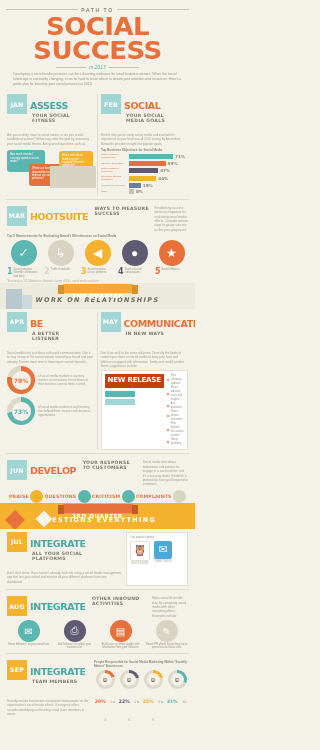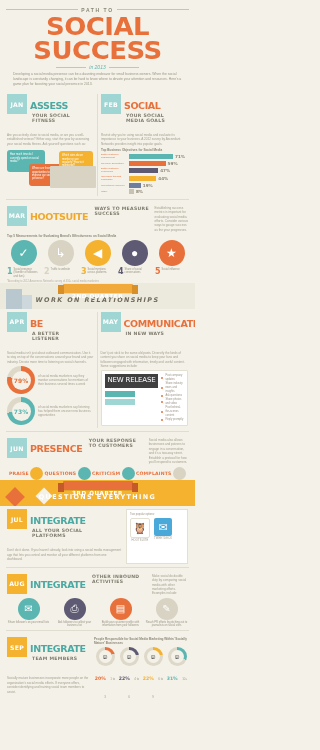--- a/index.html
+++ b/index.html
@@ -119,21 +119,21 @@
          align-items:center;justify-content:center;font-size:10px;color:#fff;}
   .tlab{font-size:2.7px;line-height:3.3px;color:#9a9586;}
 
   .platforms{display:flex;gap:4px;align-items:flex-start;margin-top:2px;}
   .pf{text-align:center;}
   .pfbox{width:18px;height:18px;border-radius:2px;display:flex;align-items:center;
          justify-content:center;font-size:11px;color:#fff;}
   .pflab{font-size:2.6px;color:#9a9586;margin-top:1px;letter-spacing:.2px;}
 
   .newrel{background:#fff;border:1px solid #e3dfd2;border-radius:1px;padding:3px;margin-top:2px;display:flex;gap:3px;}
-  .nrtag{background:#404040;color:#fff;font-size:7px;font-weight:normal;padding:2px 3px;
+  .nrtag{background:#c2410c;color:#fff;font-size:7px;font-weight:bold;padding:2px 3px;
          letter-spacing:-.2px;font-family:"DejaVu Sans",sans-serif;height:10px;}
   .nrlist{flex:1;}
   .nrli{font-size:2.7px;color:#9a9586;line-height:4px;display:flex;gap:2px;align-items:center;}
   .nrdot{width:2px;height:2px;border-radius:50%;background:#e8703a;flex:0 0 2px;}
 </style>
 </head>
 <body>
 
 <div class="page">
 
@@ -379,21 +379,21 @@
 
   <div class="divider"></div>
 
   <div class="full">
     <div style="display:flex;gap:4px;">
       <div style="flex:0 0 auto;display:flex;gap:3px;align-items:flex-start;">
         <div class="tag lt">
             <span>JUN</span>
           </div>
         <div>
-          <span class="mverb">PRESENCE</span>
+          <span class="mverb">DEVELOP</span>
           <span class="mobj">YOUR RESPONSE TO CUSTOMERS</span>
         </div>
       </div>
       <div class="mbody" style="flex:1;margin:0;">Social media also allows businesses and patrons to engage in a conversation, and it's a two-way street. Establish a protocol for how you'll respond to customers.</div>
     </div>
     <div class="faces" id="jun-faces">
         <div class="facelab">PRAISE</div>
         <div class="face" style="background: rgb(244, 178, 46);"></div>
         <div class="facelab">QUESTIONS</div>
         <div class="face" style="background: rgb(91, 181, 176);"></div>

